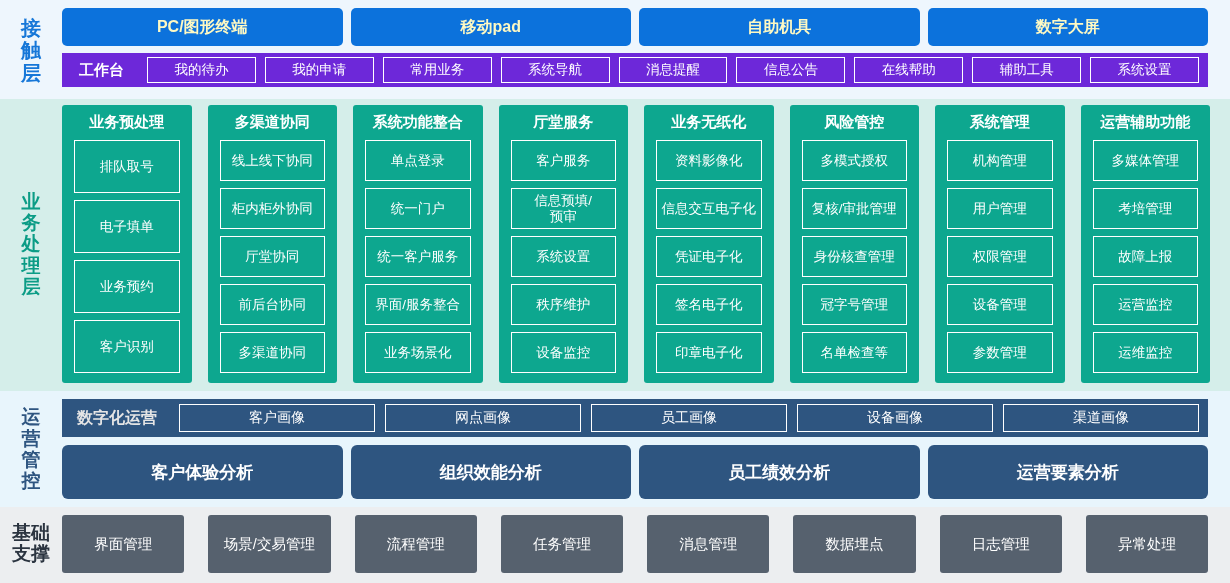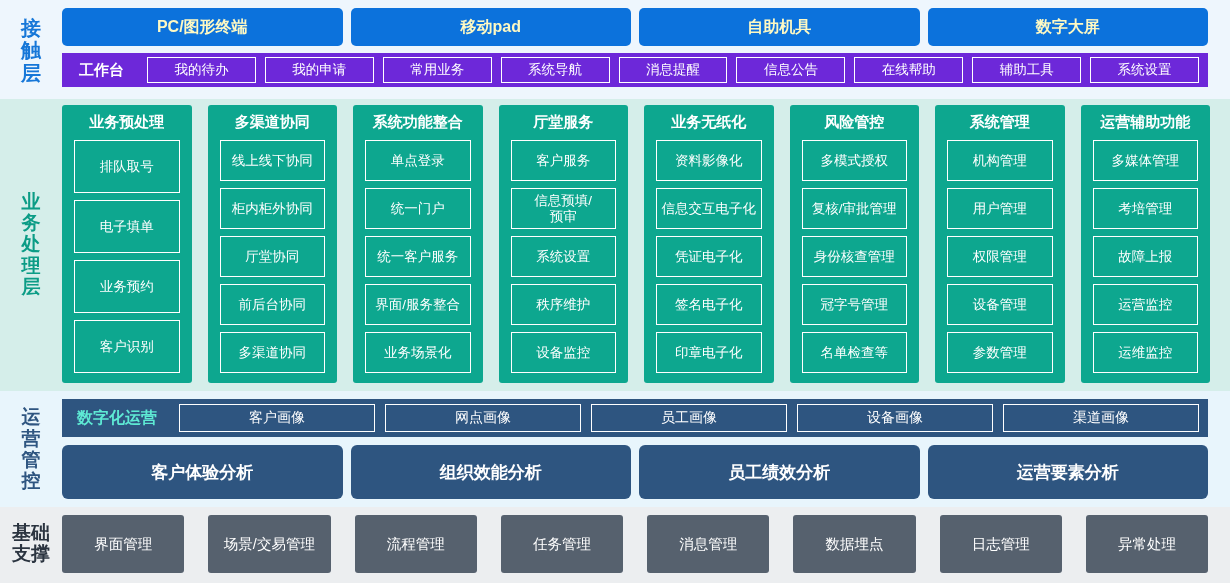--- a/index.html
+++ b/index.html
@@ -190,21 +190,21 @@
   .ops-row1 {
     height: 38px;
     background: #2e5580;
     display: flex;
     align-items: center;
     gap: 10px;
     padding: 0 9px;
     box-sizing: border-box;
   }
   .ops-row1-title {
-    color: #5eead4;
+    color: #e5e5e5;
     font-size: 16px;
     font-weight: bold;
     flex: 0 0 auto;
     padding: 0 12px 0 6px;
     white-space: nowrap;
   }
   .ops-chip {
     flex: 1 1 0;
     height: 26px;
     border: 1px solid #ffffff;

